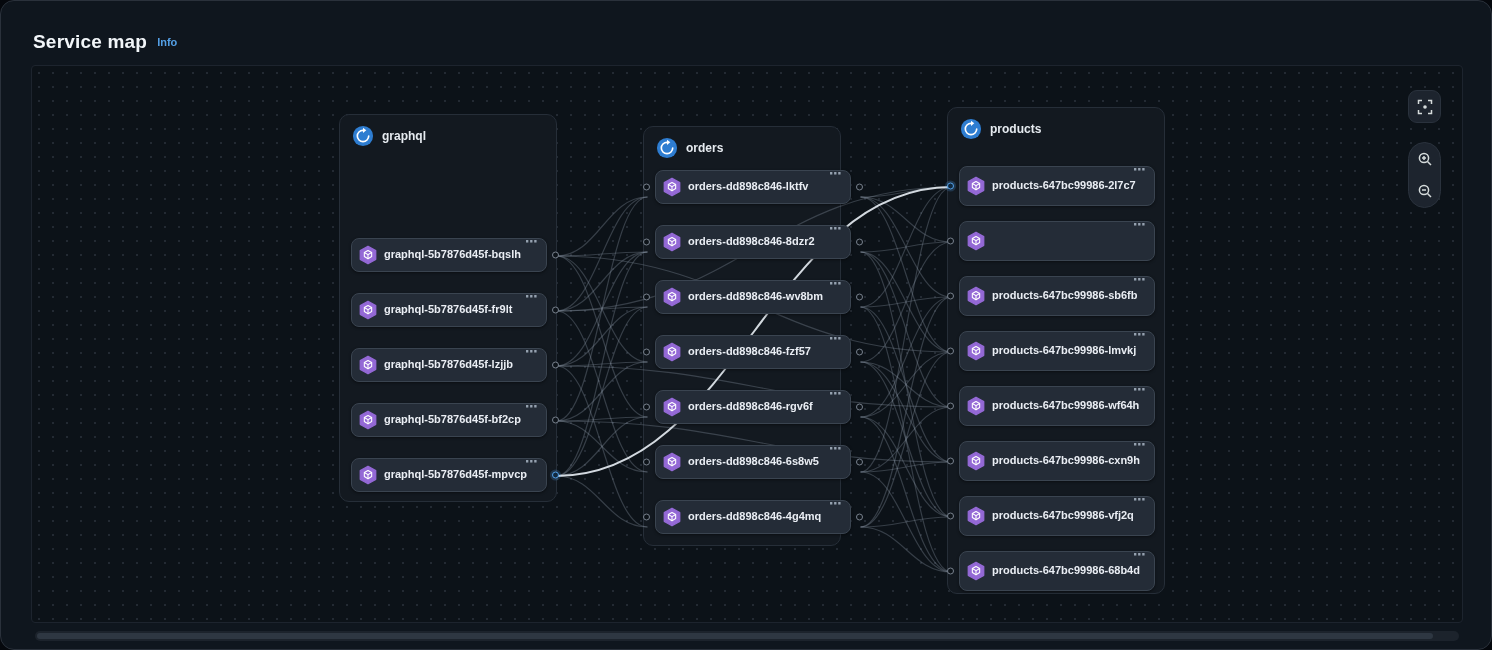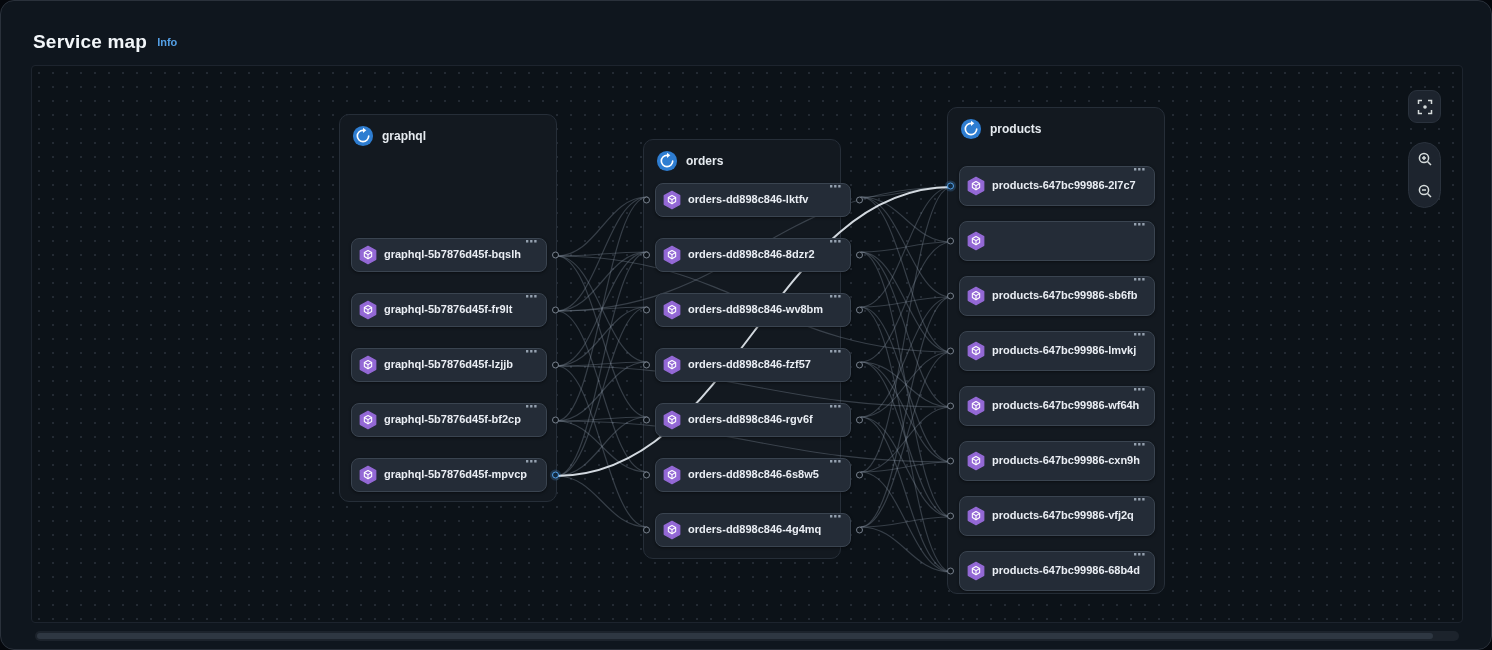--- a/index.html
+++ b/index.html
@@ -23,21 +23,21 @@
     background-image: radial-gradient(circle, #232a33 1.1px, transparent 1.1px);
     background-size:14px 14px;
     border:1px solid #1d242e; border-radius:4px;
   }
 
   
   .group {
     position:absolute; background:#131920; border:1px solid #262e38; border-radius:10px;
   }
   .group-graphql  { left:307px; top:48px;  width:218px; height:388px; }
-  .group-orders   { left:611px; top:73px;  width:198px; height:420px;text-align:center; }
+  .group-orders   { left:611px; top:60px;  width:198px; height:420px;text-align:center; }
   .group-products { left:915px; top:41px;  width:218px; height:487px;text-align:right; }
   .group-header { position:absolute; left:12px; top:10px; display:flex; align-items:center; gap:8px; }
   .group-label { color:#e6ebf0; font-size:12px; font-weight:700; }
   .nodes { position:absolute; left:11px; right:11px; display:flex; flex-direction:column; }
   .group-graphql  .nodes { top:123px; gap:21px; }
   .group-orders   .nodes { top:43px;  gap:21px; }
   .group-products .nodes { top:58px;  gap:15px; }
   .group-products .node  { min-height:40px; }
 
   

